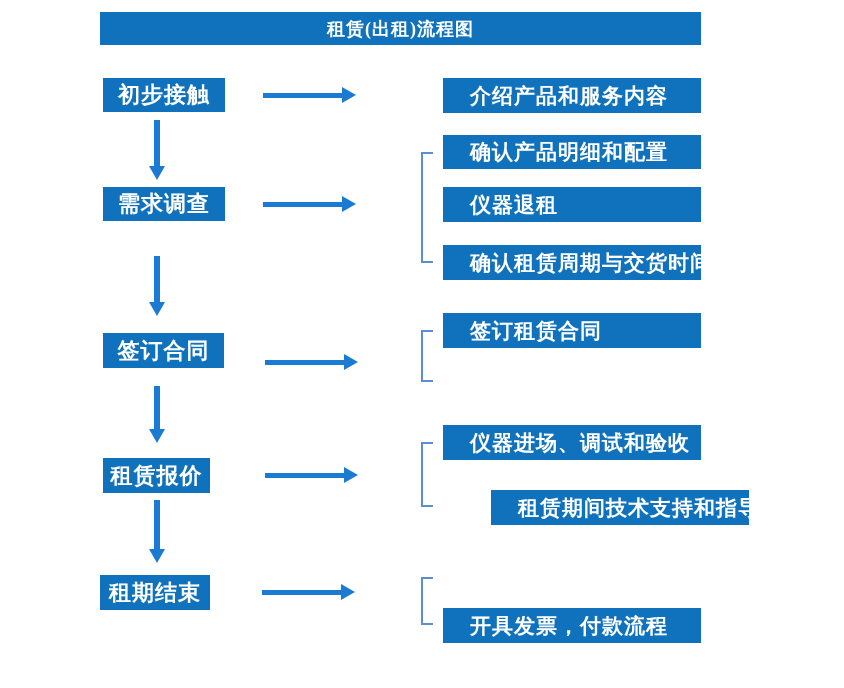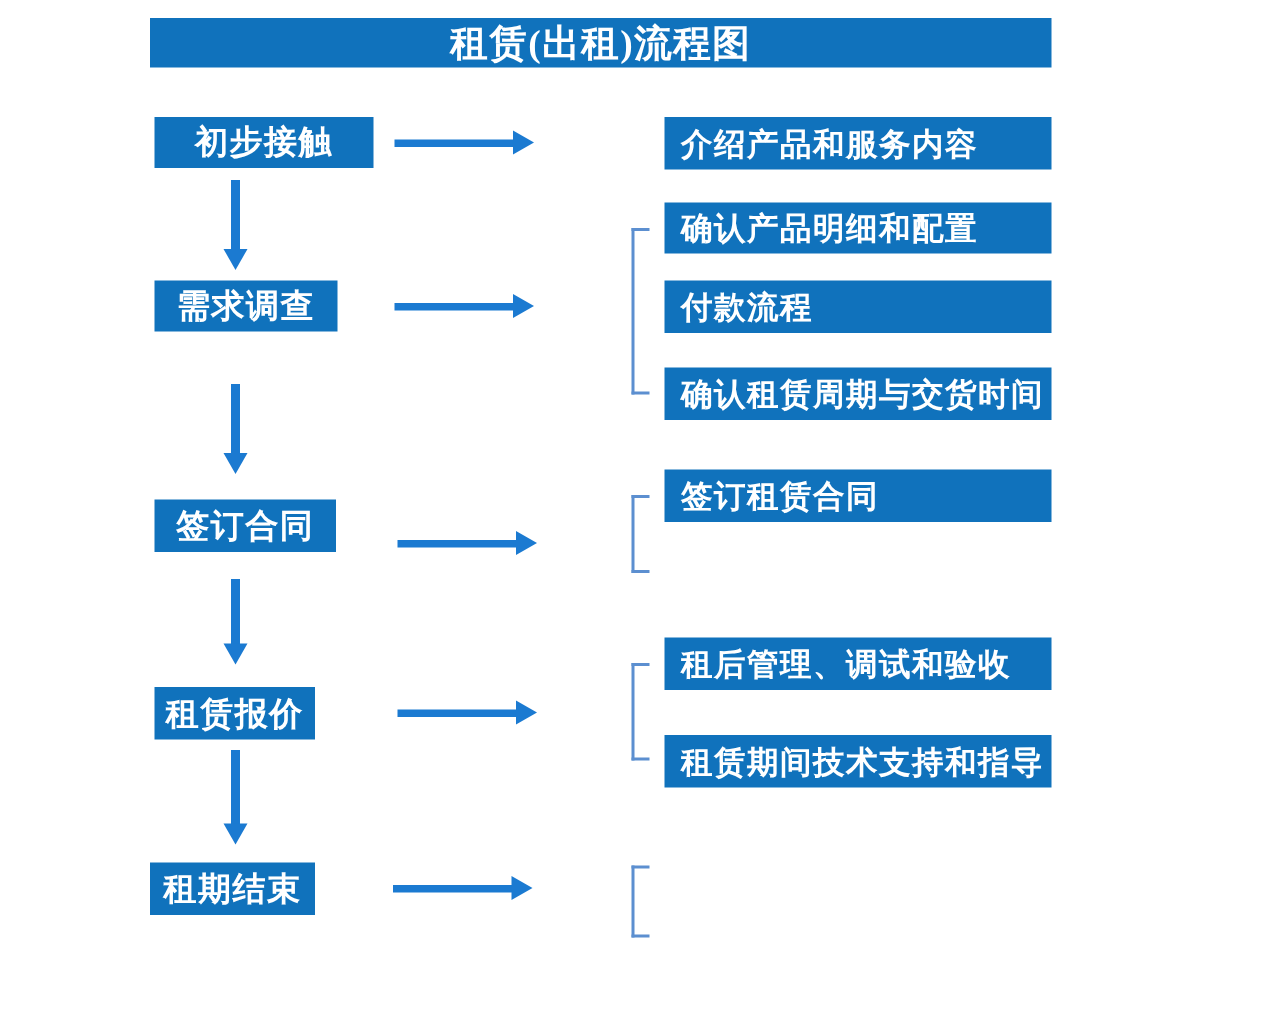--- a/index.html
+++ b/index.html
@@ -26,33 +26,33 @@
     background: var(--box-blue);
     color: var(--text-white);
     font-weight: bold;
     display: flex;
     align-items: center;
     box-sizing: border-box;
     white-space: nowrap;
   }
   .title-bar {
     justify-content: center;
-    font-size: 25px;
+    font-size: 18px;
     letter-spacing: 1px;
   }
   .step {
     justify-content: center;
     font-size: 22px;
     letter-spacing: 1px;
   }
   .detail {
     left: 443px;
     width: 258px;
     justify-content: flex-start;
-    padding-left: 11px;
+    padding-left: 27px;
     font-size: 21px;
     letter-spacing: 1px;
   }
   
   .h-arrow {
     position: absolute;
     width: 93px;
     height: 16px;
   }
   .h-arrow .shaft {
@@ -107,33 +107,34 @@
     box-sizing: border-box;
   }
 </style>
 </head>
 <body>
 
 <div class="canvas">
 
   <div class="box title-bar" style="left:100px; top:12px; width:601px; height:33px;">租赁(出租)流程图</div>
 
-  <div class="box step" style="left:103px; top:78px;  width:146px; height:34px;">初步接触</div>
+  <div class="box step" style="left:103px; top:78px;  width:122px; height:34px;">初步接触</div>
   <div class="box step" style="left:103px; top:187px; width:122px; height:34px;">需求调查</div>
   <div class="box step" style="left:103px; top:333px; width:121px; height:35px;">签订合同</div>
   <div class="box step" style="left:103px; top:458px; width:107px; height:35px;">租赁报价</div>
   <div class="box step" style="left:100px; top:575px; width:110px; height:35px;">租期结束</div>
 
   <div class="box detail" style="top:78px;  height:35px;">介绍产品和服务内容</div>
   <div class="box detail" style="top:135px; height:34px;">确认产品明细和配置</div>
-  <div class="box detail" style="top:187px; height:35px;">付款流程</div>
+  <div class="box detail" style="top:187px; height:35px;">仪器退租</div>
   <div class="box detail" style="top:245px; height:35px;">确认租赁周期与交货时间</div>
   <div class="box detail" style="top:313px; height:35px;">签订租赁合同</div>
-  <div class="box detail" style="top:425px; height:35px;">租后管理、调试和验收</div>
-  <div class="box detail" style="top:490px; height:35px;">租赁期间技术支持和指导</div>
+  <div class="box detail" style="top:425px; height:35px;">仪器进场、调试和验收</div>
+  <div class="box detail" style="top:490px; height:35px;margin-left:48px;">租赁期间技术支持和指导</div>
+  <div class="box detail" style="top:608px; height:35px;">开具发票，付款流程</div>
 
   <div class="h-arrow" style="left:263px; top:87px;">
       <div class="shaft"></div>
       <div class="head"></div>
     </div>
   <div class="h-arrow" style="left:263px; top:196px;">
       <div class="shaft"></div>
       <div class="head"></div>
     </div>
   <div class="h-arrow" style="left:265px; top:354px;">

